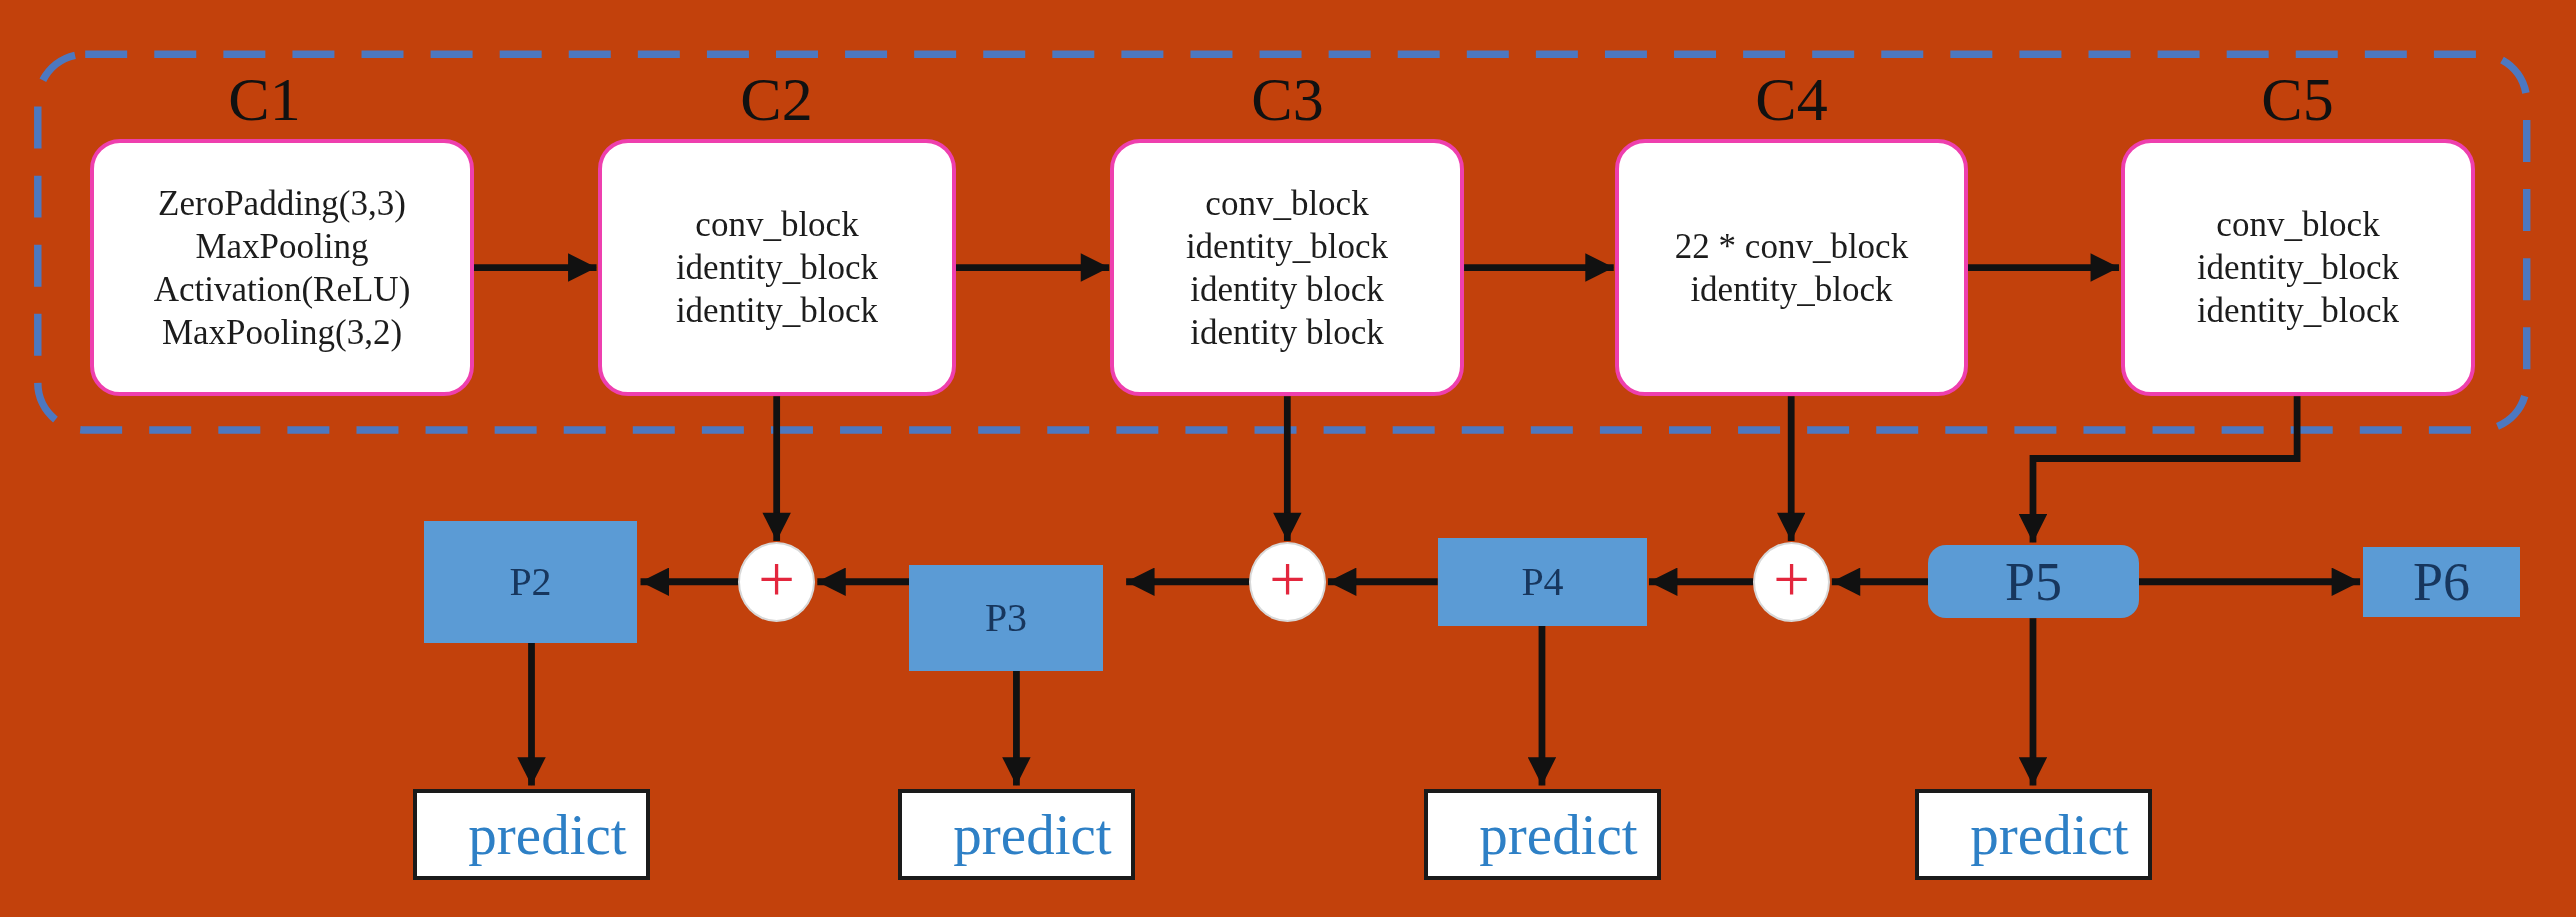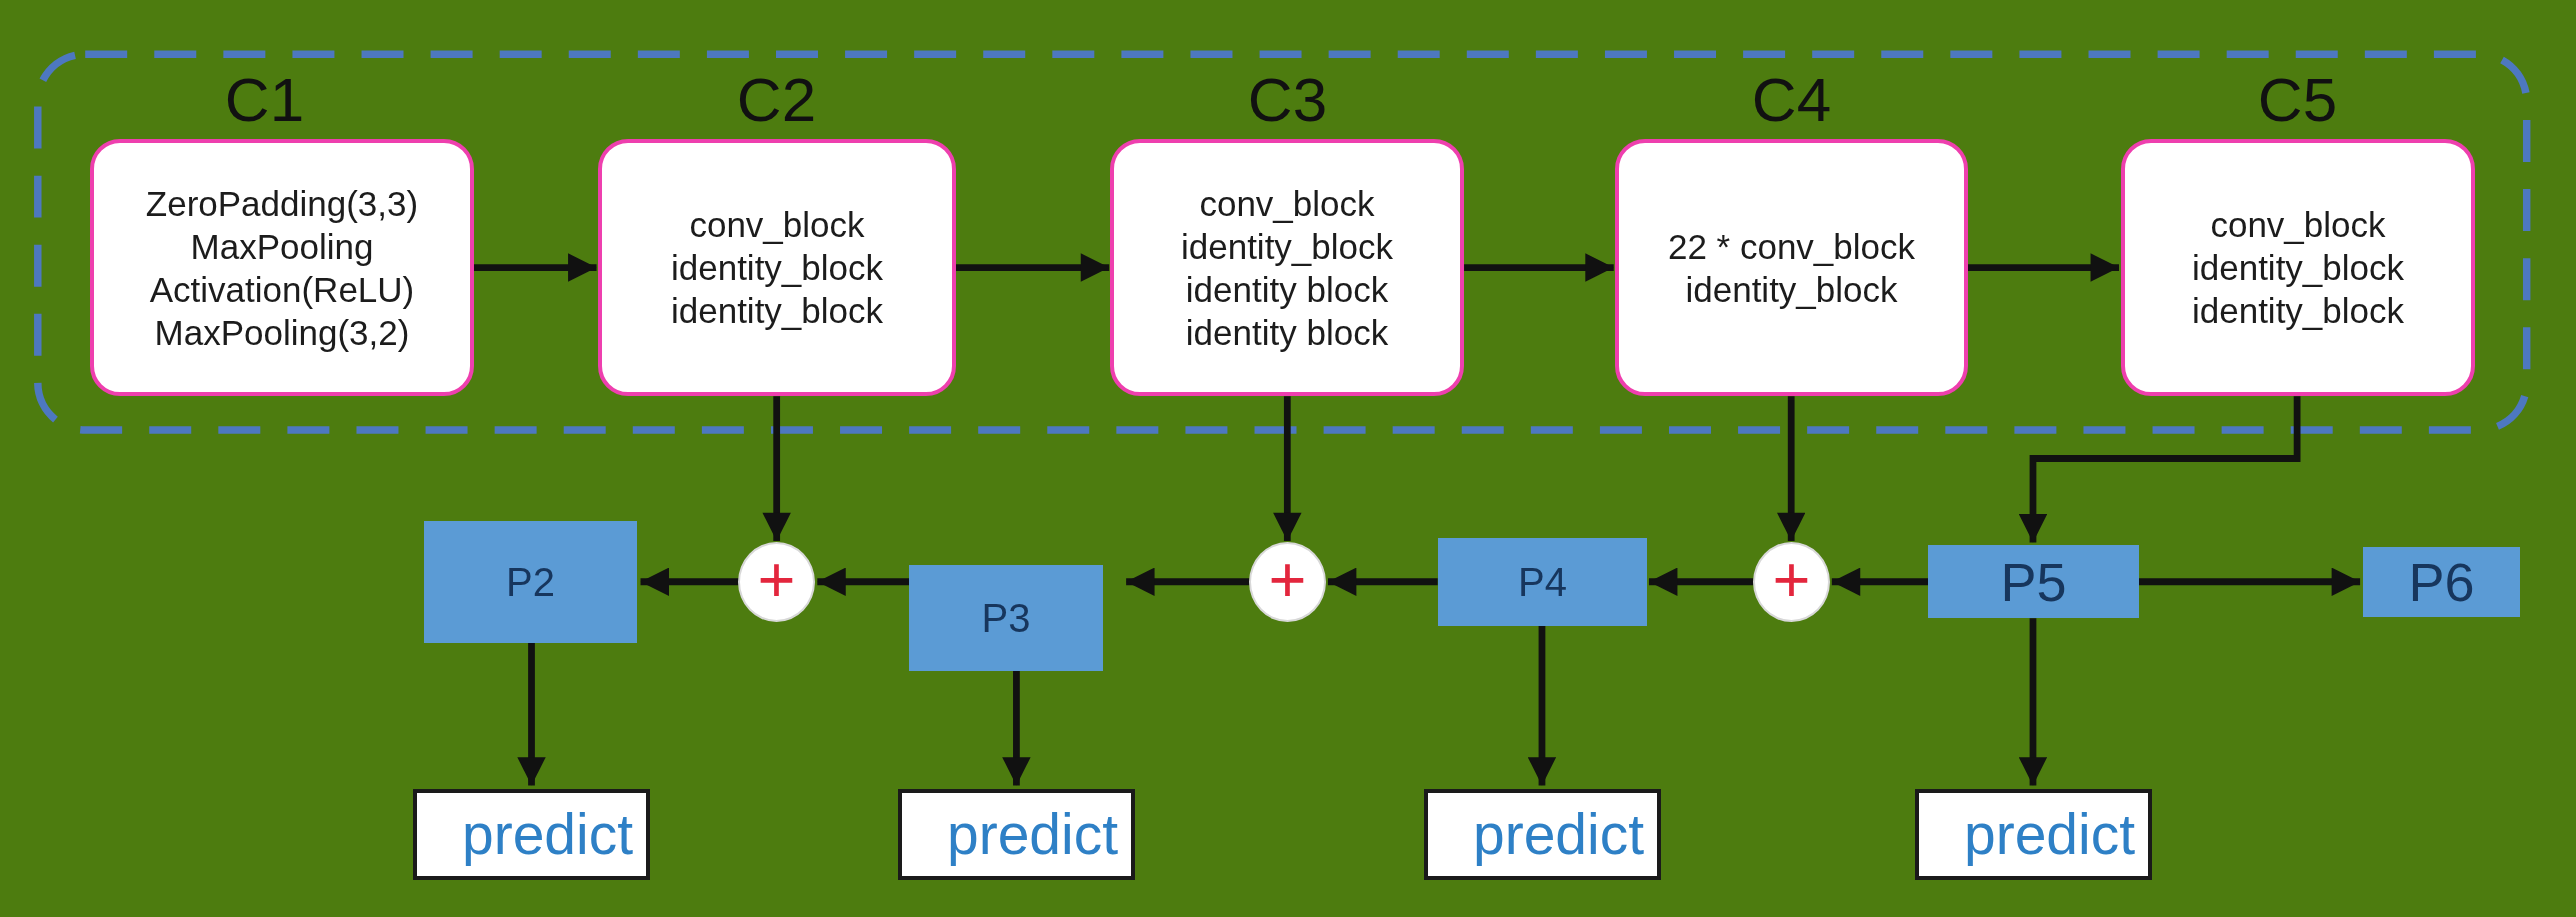--- a/index.html
+++ b/index.html
@@ -1,20 +1,20 @@
 <!DOCTYPE html>
 <html style="font-size:11px"><head>
 <meta charset="utf-8">
 <style>
   html,body{margin:0;padding:0;background:#ffffff;}
   #canvas{
     position:relative;
     width:2576px;height:917px;
-    background:#4d7c0f;
-    font-family:Liberation Sans, sans-serif;
+    background:#c2410c;
+    font-family:Liberation Serif, serif;
     overflow:hidden;
   }
   #wires{position:absolute;left:0;top:0;z-index:0;}
 
   .stage-title{
     position:absolute;top:69px;width:217px;height:61px;
     font-size:62px;line-height:61px;color:#111111;text-align:center;
     z-index:2;
   }
   .stage-box{
@@ -138,21 +138,21 @@
 
   <div class="p-box" style="left:424px;top:521px;width:213px;height:122px;">
     <span class="p-label">P2</span>
   </div>
   <div class="p-box" style="left:909px;top:529px;width:194px;height:106px;margin-top:36px;">
     <span class="p-label">P3</span>
   </div>
   <div class="p-box" style="left:1438px;top:538px;width:209px;height:88px;">
     <span class="p-label">P4</span>
   </div>
-  <div class="p-box" style="left:1928px;top:545px;width:211px;height:73px;">
+  <div class="p-box" style="left:1928px;top:545px;width:211px;height:73px;border-radius:18px;">
     <span class="p-label-small">P5</span>
   </div>
   <div class="p-box" style="left:2363px;top:547px;width:157px;height:70px;">
     <span class="p-label-small">P6</span>
   </div>
 
   <div class="plus-circle" style="left:738px;top:542px;">
     <span class="plus-glyph">+</span>
   </div>
   <div class="plus-circle" style="left:1249px;top:542px;">

